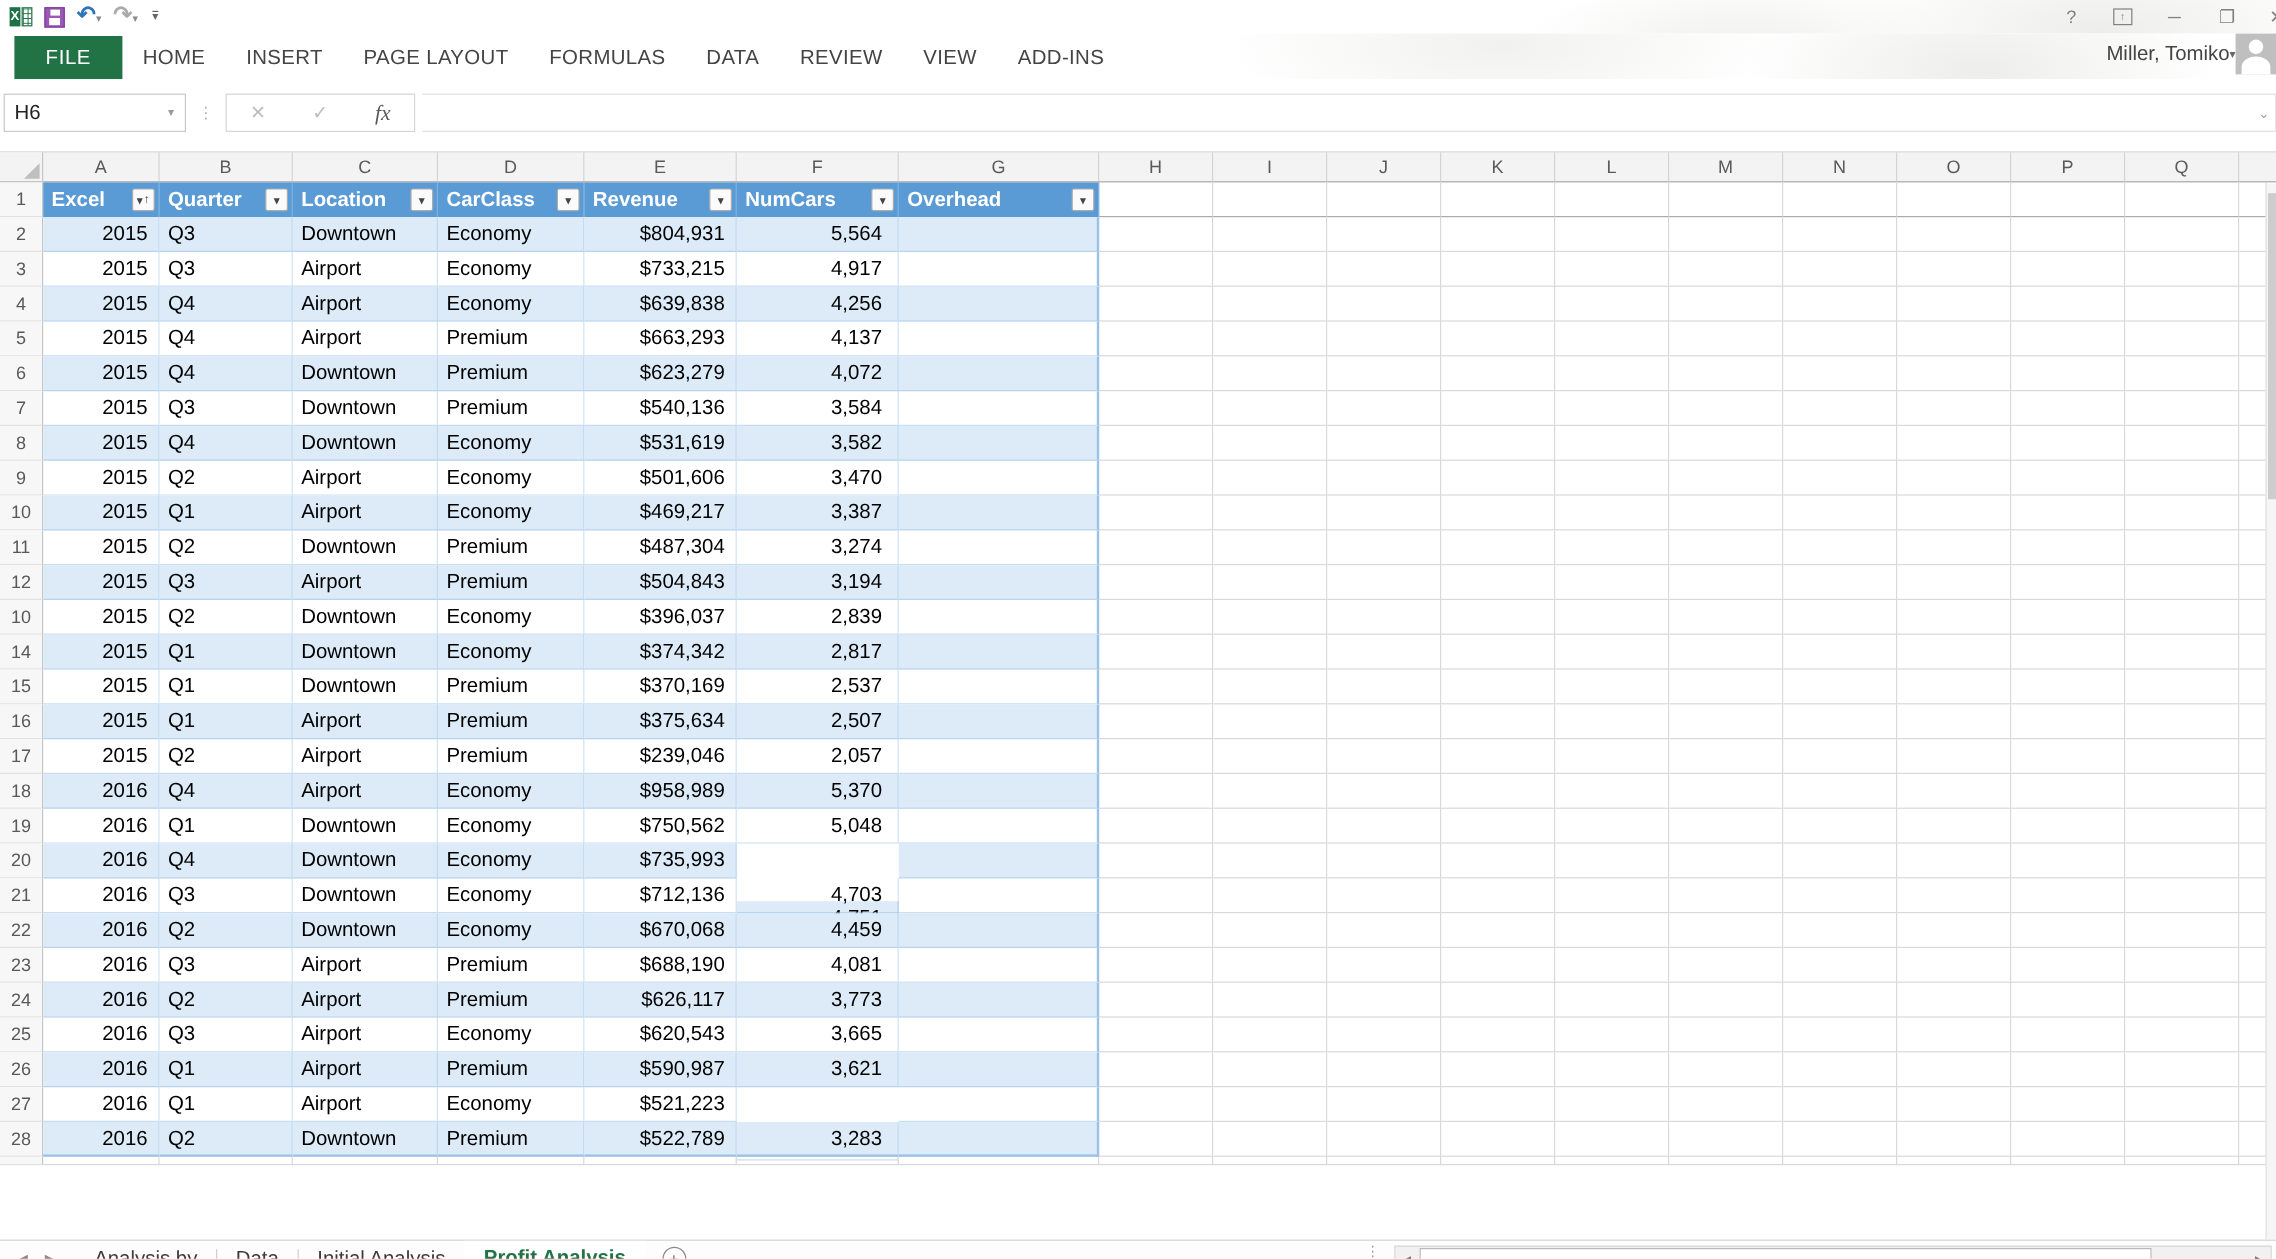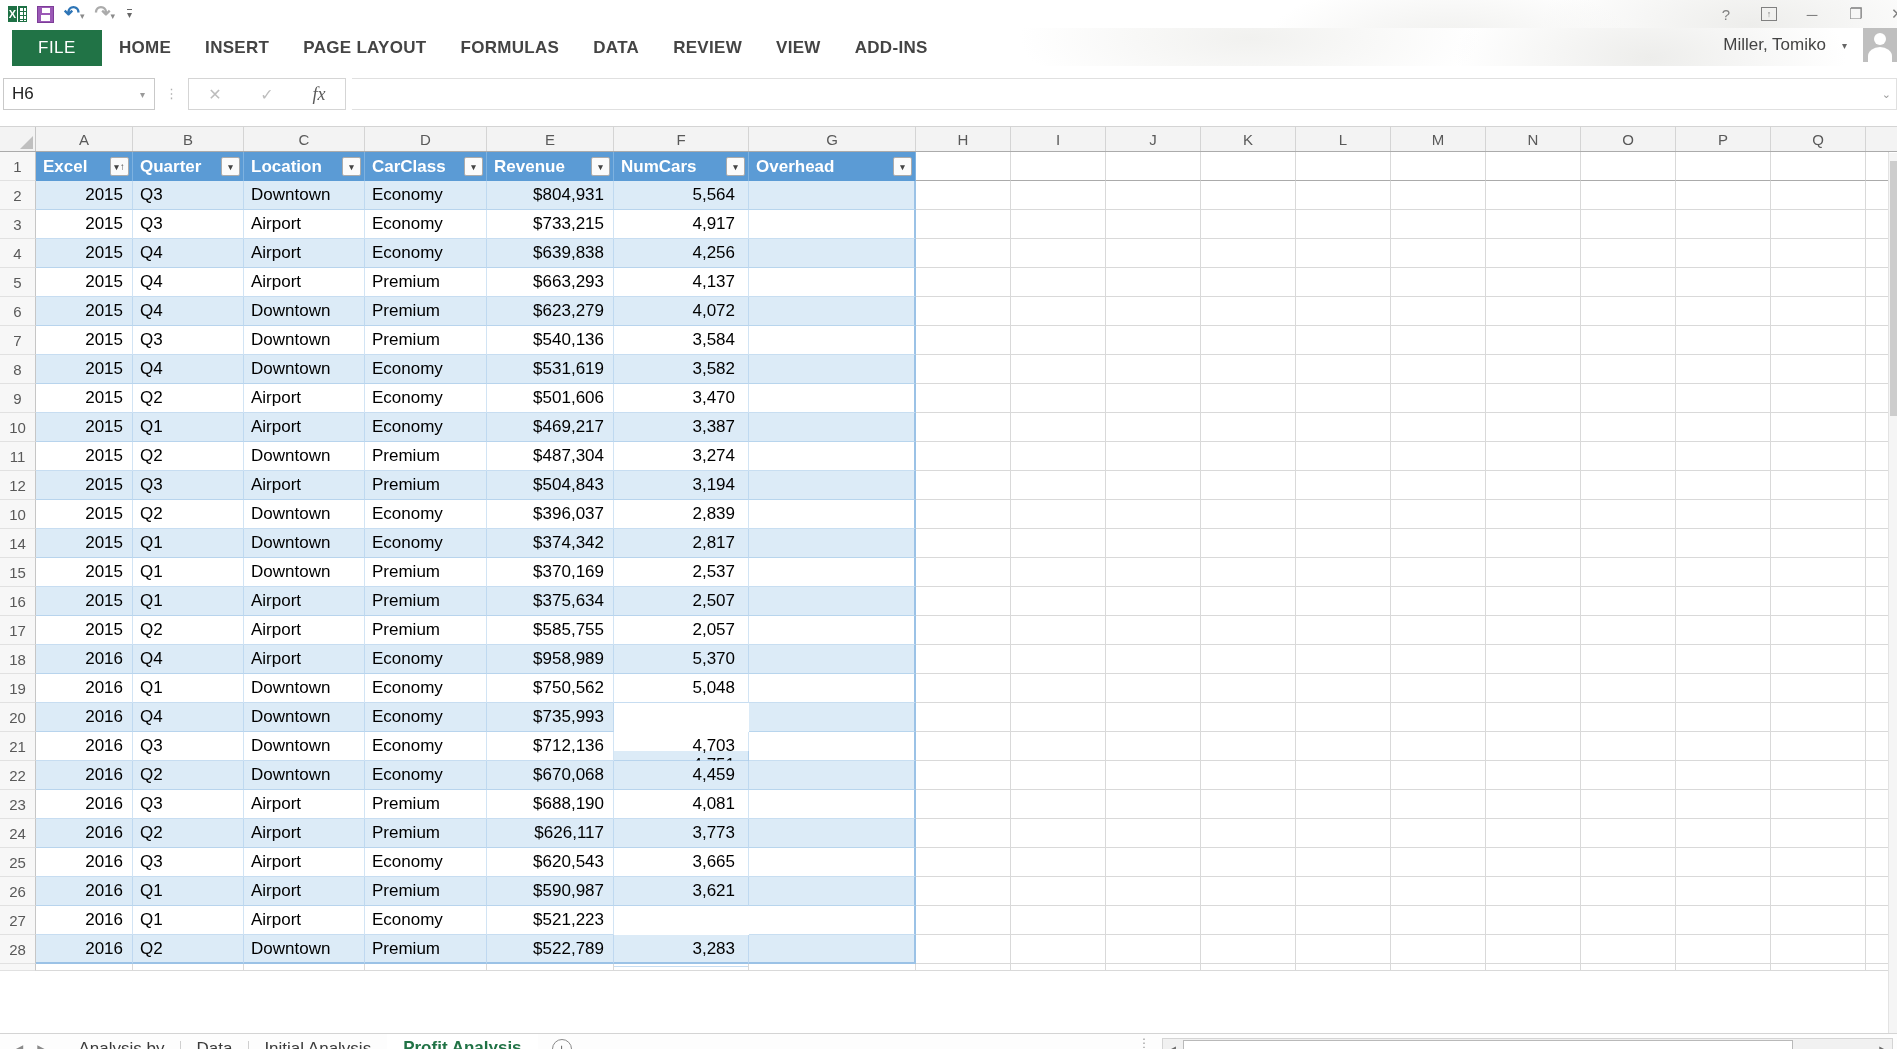--- a/index.html
+++ b/index.html
@@ -27,23 +27,23 @@
   .win-controls { position:absolute; right:0; top:0; height:28px; display:flex; align-items:center; gap:26px; padding-right:0; color:#808080; }
   .win-btn { font-size:15px; color:#808080; width:18px; text-align:center; }
   .ribbon-display-btn { width:16px; height:14px; border:1px solid #808080; position:relative; font-size:9px; text-align:center; line-height:12px; color:#808080; }
   .close-sliver { width:6px; overflow:hidden; font-size:15px; color:#808080; }
 
   
   .ribbonrow { height:38px; background:#fff; display:flex; align-items:flex-end; position:relative;
     background-image:radial-gradient(ellipse 320px 100px at 1250px 10px, #f1f1ef 0%, rgba(255,255,255,0) 72%),
                      radial-gradient(ellipse 280px 120px at 1650px 30px, #ededeb 0%, rgba(255,255,255,0) 70%);}
   .file-tab { background:#217346; color:#fff; font-size:17px; padding:8px 26px; margin-left:12px; letter-spacing:.5px; }
-  .rtabs { display:flex; align-items:flex-end;font-weight:bold; }
+  .rtabs { display:flex; align-items:flex-end; }
   .rtab { font-size:17px; color:#444; padding:8px 17px; letter-spacing:.3px; white-space:nowrap; }
-  .account { position:absolute; right:0; bottom:4px; display:flex; align-items:center; gap:16px; }
+  .account { position:absolute; right:0; bottom:4px; display:flex; align-items:center; gap:0; }
   .account-name { font-size:17px; color:#444; }
   .account-caret { font-size:10px; color:#666; }
   .avatar { width:34px; height:34px; background:#BFBFBF; position:relative; overflow:hidden; flex:0 0 34px; }
   .avatar::before { content:""; position:absolute; top:5px; left:11px; width:12px; height:12px; border-radius:50%; background:#fff; }
   .avatar::after { content:""; position:absolute; top:19px; left:5px; width:24px; height:18px; border-radius:50% 50% 0 0; background:#fff; }
 
   
   .formularow { height:60px; background:#fff; display:flex; align-items:center; padding:10px 0 14px 3px; position:relative; }
   .namebox { width:152px; height:32px; border:1px solid #C9C9C9; display:flex; align-items:center; background:#fff; }
   .namebox .nb-text { flex:1; font-size:17px; color:#222; padding-left:8px; }
@@ -531,21 +531,21 @@
         <div class="cell" style="width: 95px;"></div>
         <div class="cell" style="width: 95px;"></div>
         <div class="cell" style="width: 23px;"></div>
       </div>
       <div class="grow">
         <div class="rownum">17</div>
         <div class="cell in-table al-r" style="width: 97px;">2015</div>
         <div class="cell in-table al-l" style="width: 111px;">Q2</div>
         <div class="cell in-table al-l" style="width: 121px;">Airport</div>
         <div class="cell in-table al-l" style="width: 122px;">Premium</div>
-        <div class="cell in-table al-r" style="width: 127px;">$585,755</div>
+        <div class="cell in-table al-r" style="width: 127px;">$239,046</div>
         <div class="cell in-table num-r" style="width: 135px;">2,057</div>
         <div class="cell in-table table-right" style="width: 167px;"></div>
         <div class="cell" style="width: 95px;"></div>
         <div class="cell" style="width: 95px;"></div>
         <div class="cell" style="width: 95px;"></div>
         <div class="cell" style="width: 95px;"></div>
         <div class="cell" style="width: 95px;"></div>
         <div class="cell" style="width: 95px;"></div>
         <div class="cell" style="width: 95px;"></div>
         <div class="cell" style="width: 95px;"></div>

